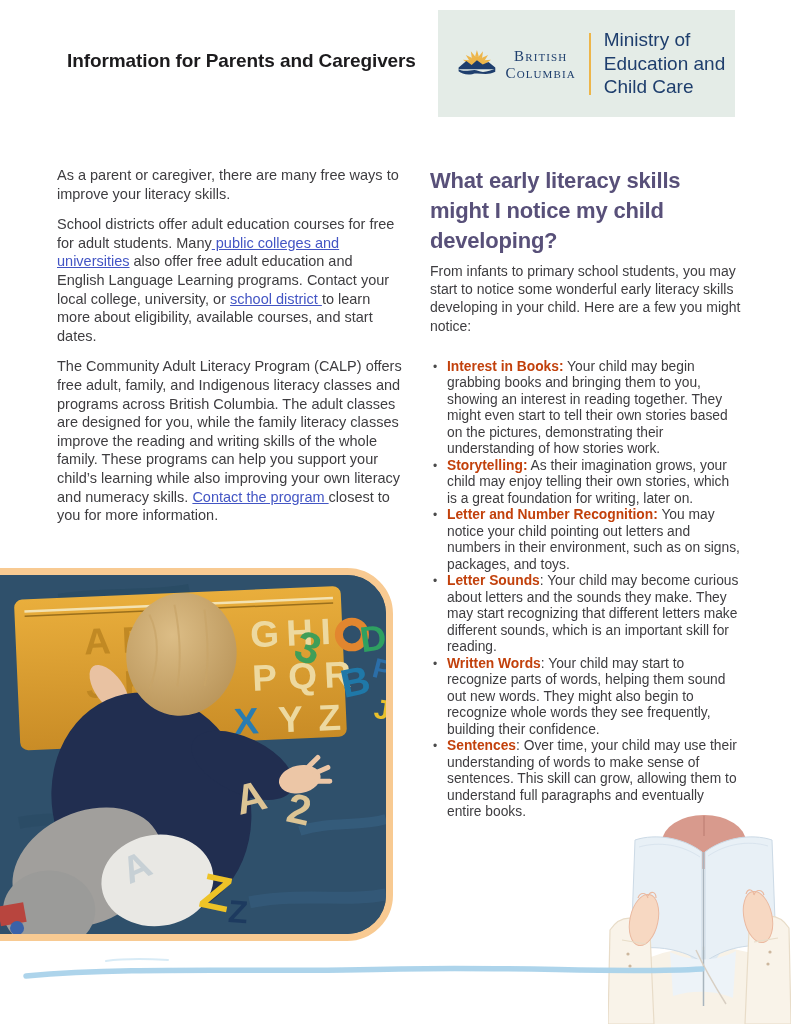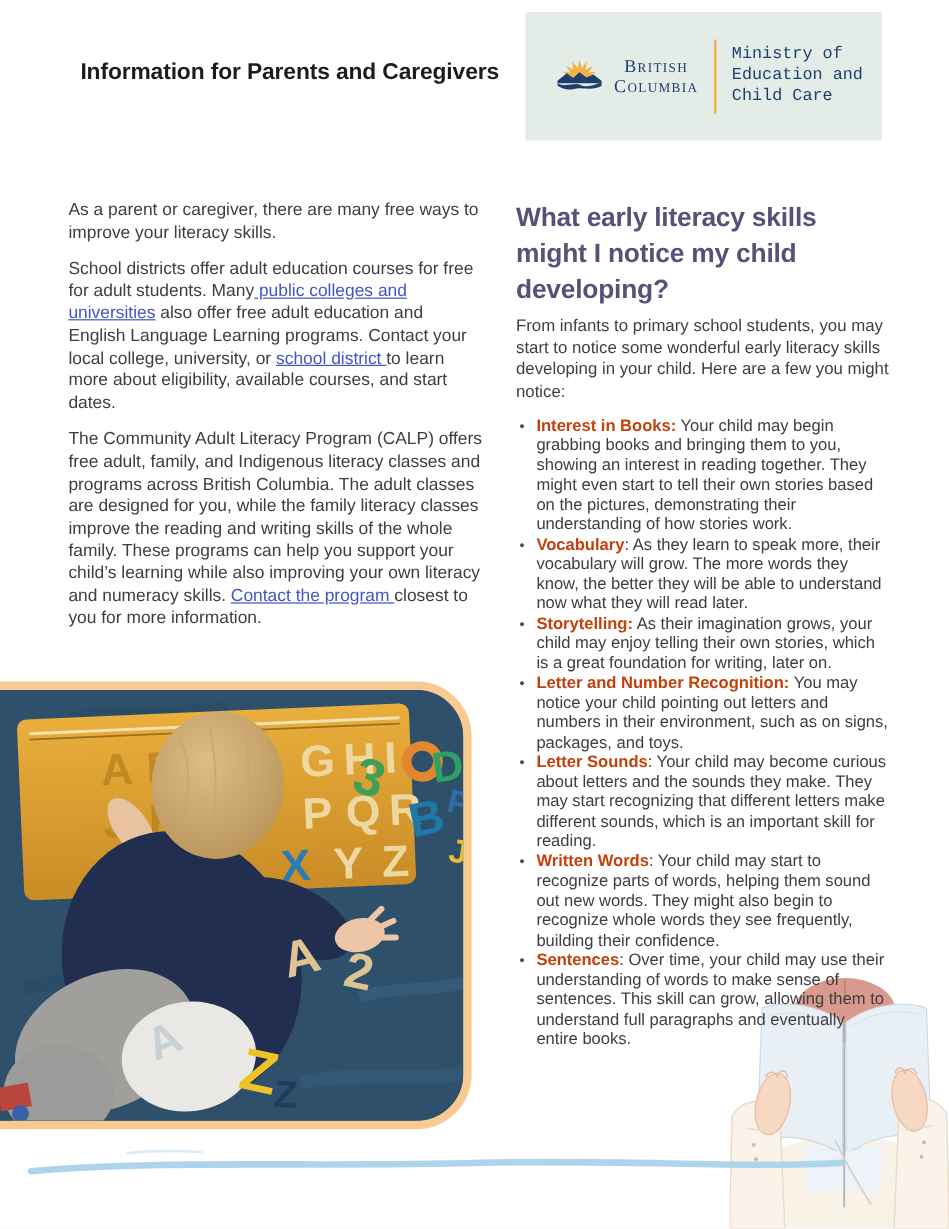--- a/index.html
+++ b/index.html
@@ -21,32 +21,32 @@
     display:flex; align-items:center; justify-content:center; gap:13px;
   }
   .crest-wrap { display:flex; flex-direction:row; align-items:center; width:128px; }
   .brand {
     font-family:"Liberation Serif", serif; font-variant:small-caps;
     color:var(--c-navy,#1e3e6d); font-size:15px; line-height:1.1;
     letter-spacing:1.1px; text-align:center; margin-top:2px;
   }
   .logo-divider { width:2px; height:62px; background:var(--c-gold,#edb549); }
   .ministry {
-    font-family:Liberation Mono, monospace; color:var(--c-navy,#1e3e6d);
-    font-size:14px; line-height:1.26;
+    font-family:Liberation Sans, sans-serif; color:var(--c-navy,#1e3e6d);
+    font-size:19px; line-height:1.26;
   }
   
   h2 {
     margin:0 0 6px; font-size:22px; line-height:30px; font-weight:700;
     letter-spacing:-0.2px; color:var(--c-purple,#585079);
   }
   .col-left { position:absolute; left:57px; top:166px; width:347px; }
   .col-left p { margin:0 0 12px; font-size:14.5px; line-height:18.6px; color:var(--c-body,#3e3d40); }
   .col-right { position:absolute; left:430px; top:166px; width:312px; z-index:3; }
-  .col-right .intro { margin:0 0 12px; font-size:14px; line-height:18.2px; color:var(--c-body,#3e3d40); }
+  .col-right .intro { margin:0 0 24px; font-size:14px; line-height:18.2px; color:var(--c-body,#3e3d40); }
   ul.skills { list-style:none; margin:0; padding:0; }
   ul.skills li {
     position:relative; padding-left:17px;
     font-size:13.8px; line-height:16.5px; color:var(--c-body,#3e3d40);
   }
   ul.skills li::before {
     content:"\2022"; position:absolute; left:3px; top:0;
     font-size:12px; color:#4a4a4a;
   }
   ul.skills b { font-weight:700; color:#c2410c; }
@@ -111,21 +111,20 @@
         <p><span>School districts offer adult education courses for free for adult students. Many</span><a class="link" href="#"> public colleges and universities</a><span> also offer free adult education and English Language Learning programs.  Contact your local college, university, or </span><a class="link" href="#">school district </a><span>to learn more about eligibility, available courses, and start dates.</span></p>
         <p><span>The Community Adult Literacy Program (CALP) offers free adult, family, and Indigenous literacy classes and programs across British Columbia. The adult classes are designed for you, while the family literacy classes improve the reading and writing skills of the whole family. These programs can help you support your child’s learning while also improving your own literacy and numeracy skills. </span><a class="link" href="#">Contact the program </a><span>closest to you for more information.</span></p>
       </div>
   </section>
 
   <section class="col-right">
     <h2>What early literacy skills might I notice my child developing?</h2>
     <p class="intro">From infants to primary school students, you may start to notice some wonderful early literacy skills developing in your child. Here are a few you might notice:</p>
     <ul class="skills" id="bullet-list">
         <li><b>Interest in Books:</b><span> Your child may begin grabbing books and bringing them to you, showing an interest in reading together. They might even start to tell their own stories based on the pictures, demonstrating their understanding of how stories work.</span></li>
-        <li><b>Vocabulary</b><span>: As they learn to speak more, their vocabulary will grow. The more words they know, the better they will be able to understand now what they will read later.</span></li>
         <li><b>Storytelling:</b><span> As their imagination grows, your child may enjoy telling their own stories, which is a great foundation for writing, later on.</span></li>
         <li><b>Letter and Number Recognition:</b><span> You may notice your child pointing out letters and numbers in their environment, such as on signs, packages, and toys.</span></li>
         <li><b>Letter Sounds</b><span>: Your child may become curious about letters and the sounds they make. They may start recognizing that different letters make different sounds, which is an important skill for reading.</span></li>
         <li><b>Written Words</b><span>: Your child may start to recognize parts of words, helping them sound out new words. They might also begin to recognize whole words they see frequently, building their confidence.</span></li>
         <li><b>Sentences</b><span>: Over time, your child may use their understanding of words to make sense of sentences. This skill can grow, allowing them to understand full paragraphs and eventually entire books.</span></li>
       </ul>
   </section>
 
   <figure class="photo">
     <svg viewBox="0 0 386 362" preserveAspectRatio="none">

